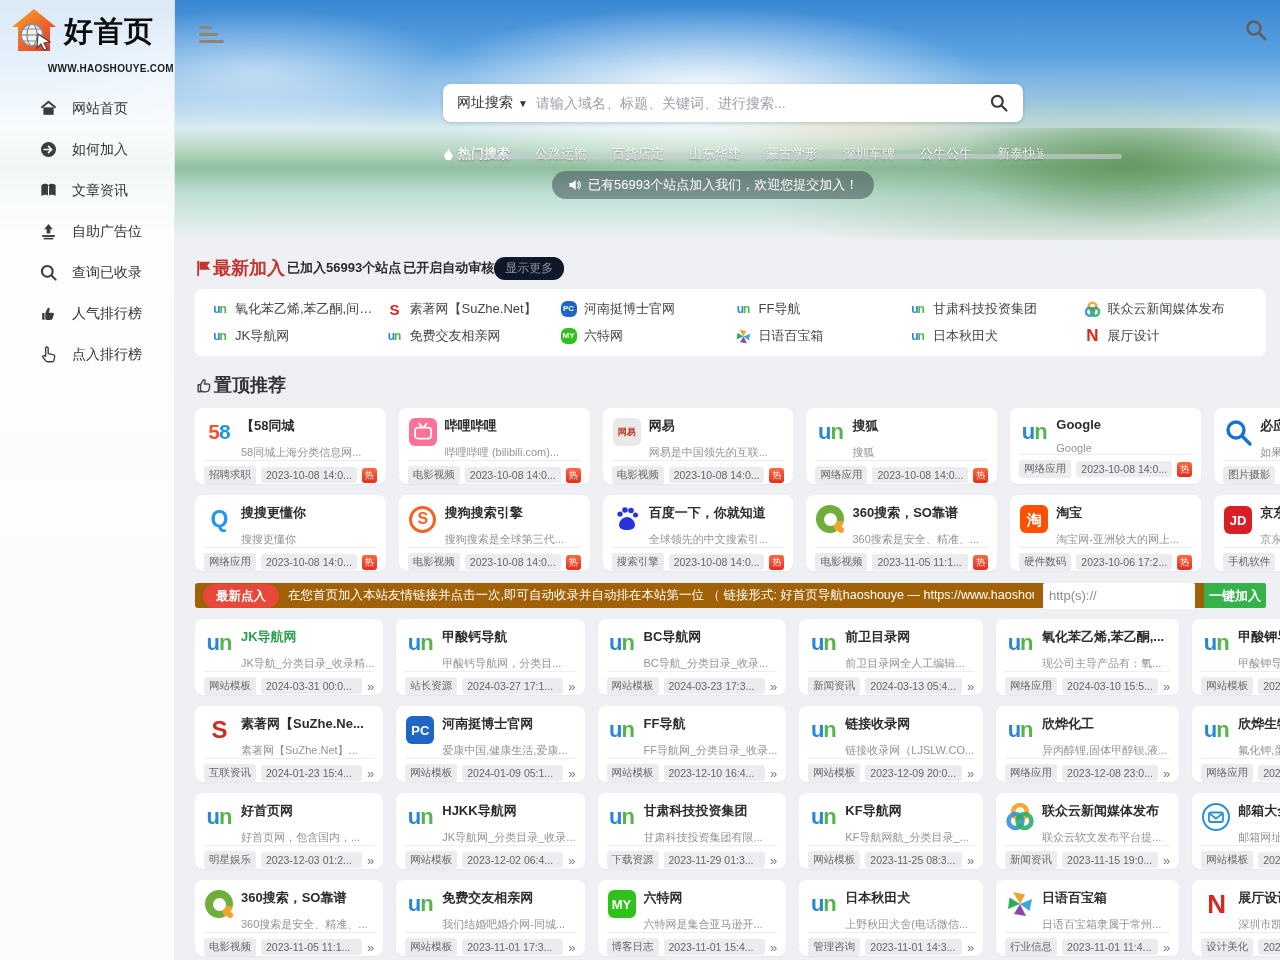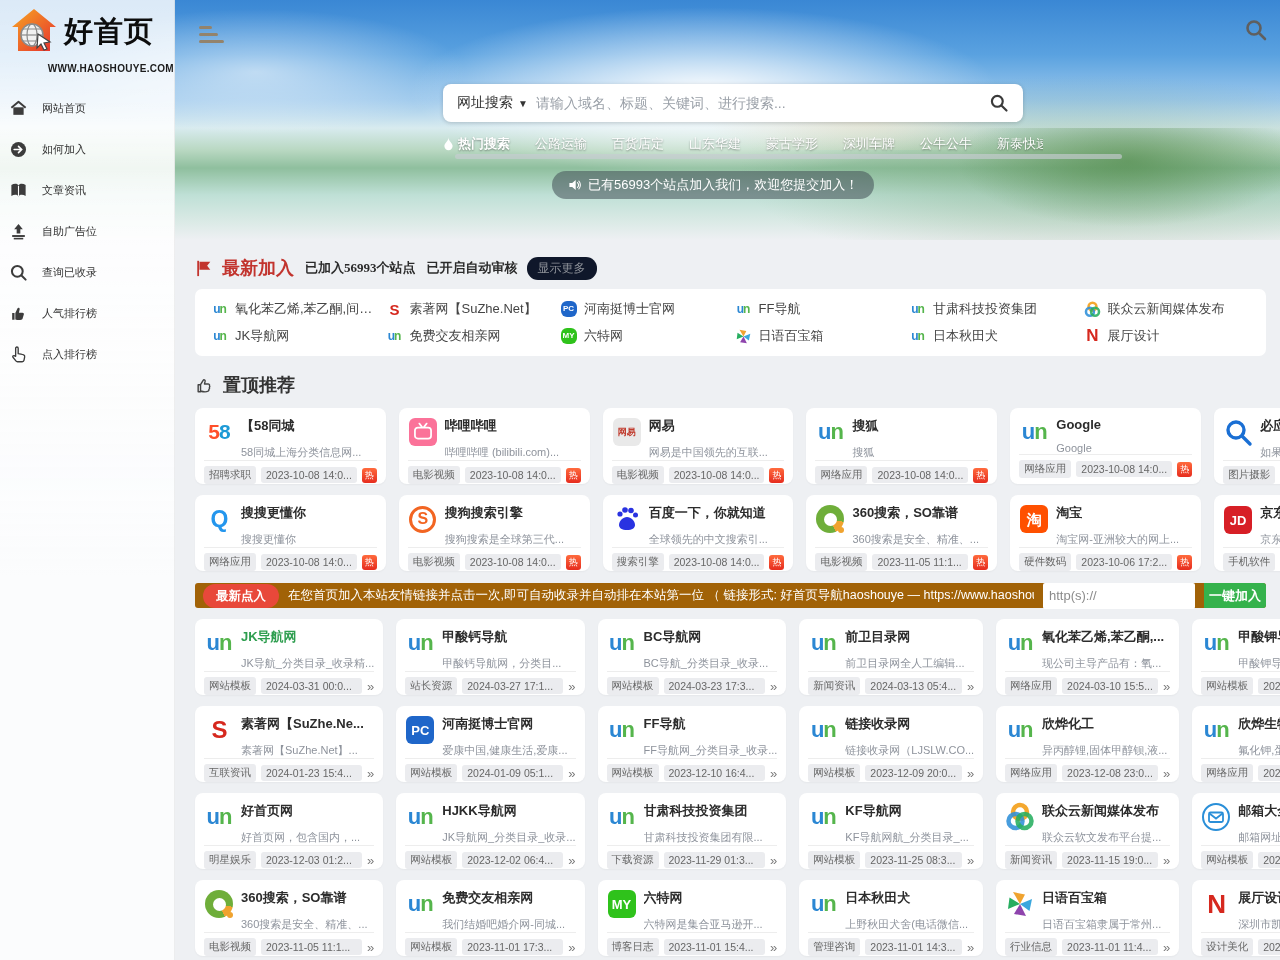--- a/index.html
+++ b/index.html
@@ -19,49 +19,49 @@
   .bridge-blur { position:absolute; top:90px; left:700px; width:330px; height:60px;
     background:radial-gradient(60% 90% at 50% 50%, rgba(235,225,200,.6), rgba(235,225,200,0) 80%); }
   
   .sidebar { position:absolute; left:0; top:0; width:175px; height:960px; z-index:10;
     background:linear-gradient(180deg, rgba(255,255,255,.82) 0%, rgba(255,255,255,.9) 30%, #fbfcfd 60%);
     border-right:1px solid rgba(0,0,0,.06); }
   .logo-row { display:flex; align-items:center; gap:6px; padding:7px 8px 0 10px; }
   .logo-title { font-size:29px; font-weight:bold; color:#0d0d0d; letter-spacing:1px; }
   .logo-url { text-align:right; font-size:10px; font-weight:bold; color:#1c1c1c; margin-top:6px; letter-spacing:.3px; }
   .side-menu { margin-top:14px; }
-  .side-item { display:flex; align-items:center; gap:14px; height:41px; padding-left:8px;
-    font-size:11px; color:#333; cursor:pointer; }
+  .side-item { display:flex; align-items:center; gap:14px; height:41px; padding-left:38px;
+    font-size:14px; color:#333; cursor:pointer; }
   .side-item .ic { width:20px; height:20px; display:flex; align-items:center; justify-content:center; }
   
   .hamburger { position:absolute; left:199px; top:26px; width:26px; height:20px; cursor:pointer; z-index:6; }
   .hamburger span { display:block; height:3px; background:#93836c; border-radius:2px; margin-bottom:4px; }
   .hamburger span:nth-child(1){ width:13px; } .hamburger span:nth-child(2){ width:19px; } .hamburger span:nth-child(3){ width:25px; }
   .top-search-icon { position:absolute; right:12px; top:18px; cursor:pointer; z-index:6; }
   
   .search-box { position:absolute; left:443px; top:84px; width:580px; height:38px; background:#fff;
     border-radius:8px; display:flex; align-items:center; box-shadow:0 1px 4px rgba(0,0,0,.18); z-index:6; }
   .search-cat { display:flex; align-items:center; gap:5px; padding:0 8px 0 14px; font-size:14px; color:#333; cursor:pointer; flex-shrink:0; }
   .search-cat .chev { font-size:10px; color:#333; }
   .search-input { flex:1; border:none; outline:none; font-size:14px; color:#333; background:transparent; }
   .search-input::placeholder { color:#9aa0a8; }
   .search-btn { padding:0 14px; cursor:pointer; display:flex; align-items:center; }
-  .hot-tags { position:absolute; left:443px; top:133px; width:600px; height:22px; display:flex; align-items:center;
+  .hot-tags { position:absolute; left:443px; top:143px; width:600px; height:22px; display:flex; align-items:center;
     gap:25px; overflow:hidden; white-space:nowrap; z-index:6; color:#fff; font-size:13px;
     text-shadow:0 1px 2px rgba(0,0,0,.4); }
   .hot-tags .tag { cursor:pointer; flex-shrink:0; }
   .hot-lead { display:flex; align-items:center; gap:4px; font-weight:bold; flex-shrink:0; }
   .tags-bar { position:absolute; left:455px; top:154px; width:667px; height:5px; border-radius:3px;
     background:rgba(200,205,210,.65); z-index:6; }
   .notice-pill { position:absolute; left:50%; margin-left:-88px; top:171px; height:28px; line-height:28px;
     padding:0 16px; background:rgba(66,78,86,.55); border-radius:14px; color:#fff; font-size:13px;
     display:flex; align-items:center; gap:6px; z-index:6; white-space:nowrap; }
   
   .content { position:absolute; left:195px; top:240px; width:1071px; z-index:5; }
-  .sec-head { display:flex; align-items:center; gap:9px; margin-top:16px;font-family:Liberation Serif, serif; }
+  .sec-head { display:flex; align-items:center; gap:0; margin-top:16px; }
   .sec-title-red { font-size:18px; font-weight:bold; color:#c2342e; }
   .sec-title { font-size:18px; font-weight:bold; color:#333; }
   .sec-meta { font-size:13px; font-weight:bold; color:#2b2b2b; margin-left:2px; }
   .more-pill { font-size:12px; color:#8d9198; background:#0f172a; border-radius:11px; padding:3px 11px; cursor:pointer;text-align:center; }
   .latest-panel { background:#fff; border-radius:7px; margin-top:9px; padding:11px 16px;
     display:grid; grid-template-columns:repeat(6,1fr); row-gap:9px; column-gap:8px; }
   .link-item { display:flex; align-items:center; gap:7px; font-size:13px; color:#454545; cursor:pointer;
     white-space:nowrap; overflow:hidden; }
   .link-item .nm { overflow:hidden; text-overflow:ellipsis; }
   .cards-grid { display:grid; grid-template-columns:repeat(6,1fr); gap:11px 13px; margin-top:11px; }

